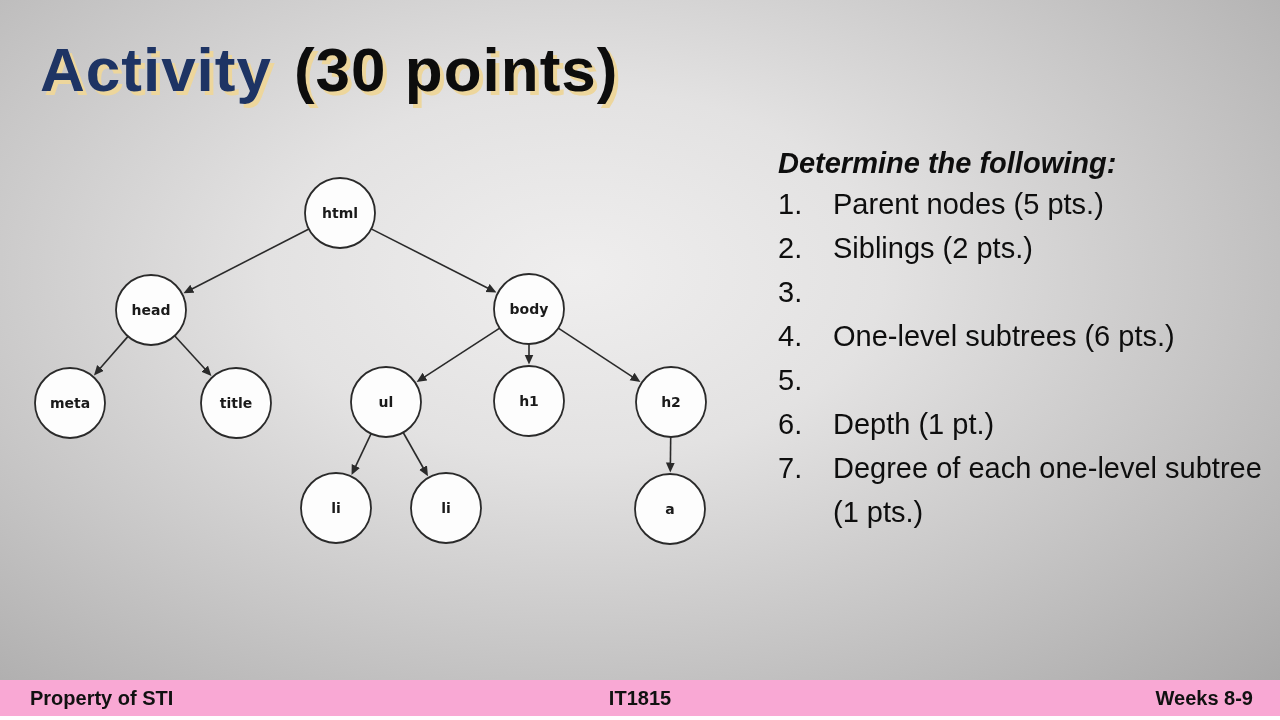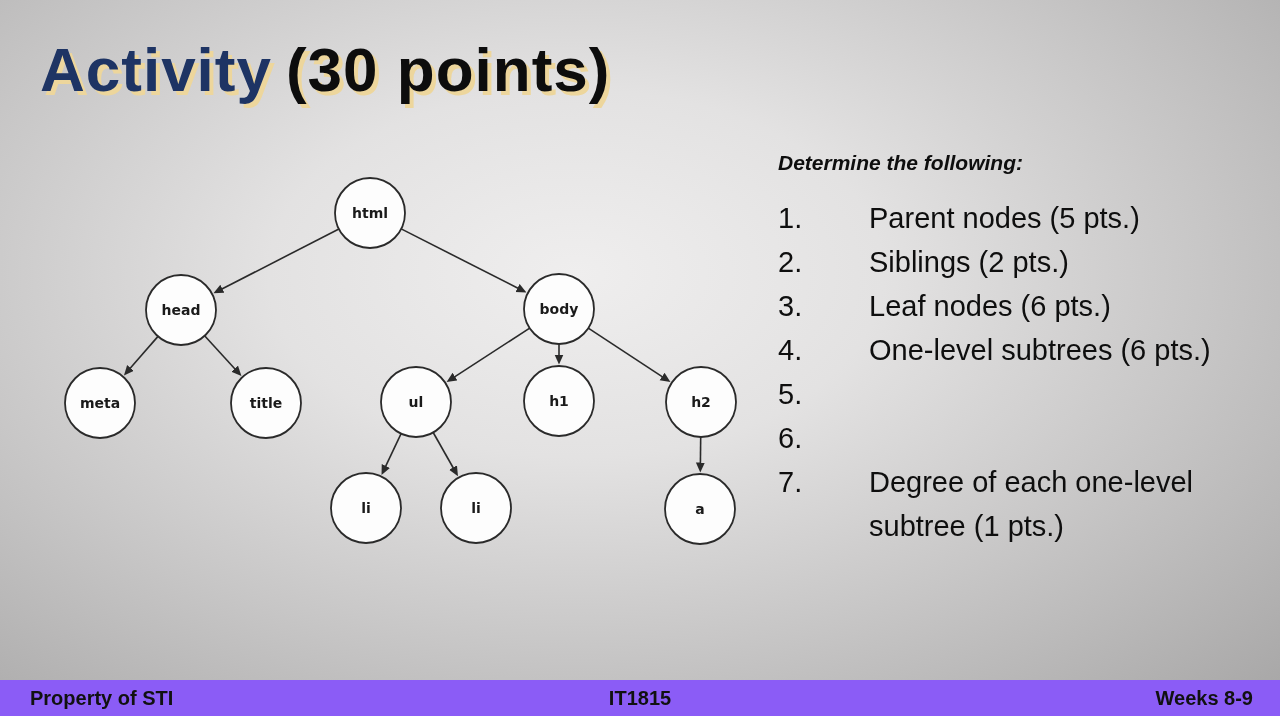--- a/index.html
+++ b/index.html
@@ -16,26 +16,26 @@
     position: absolute;
     left: 40px;
     top: 34px;
     font-size: 62px;
     font-weight: bold;
     letter-spacing: 1px;
     white-space: nowrap;
     text-shadow: 4px 4px 0 #edd69c;
   }
   .title-main { color: #1e3464; text-align: right; }
-  .title-suffix { color: #0d0d0d; margin-left: 14px; }
+  .title-suffix { color: #0d0d0d; margin-left: 22px; }
 
   
   .tree-wrap {
     position: absolute;
-    left: 48px;
+    left: 18px;
     top: 165px;
     width: 700px;
     height: 392px;
   }
   .tree-wrap svg { width: 100%; height: 100%; display: block; }
   .tree-node-circle { fill: #fdfdfd; stroke: #2a2a2a; stroke-width: 1.8; }
   .tree-edge { stroke: #2a2a2a; stroke-width: 1.6; fill: none; }
   .tree-label {
     font-family: "DejaVu Sans", sans-serif;
     font-size: 14px;
@@ -47,44 +47,43 @@
 
   
   .questions {
     position: absolute;
     left: 778px;
     top: 144px;
     width: 486px;
     color: #0e0e0e;
   }
   .questions-heading {
-    font-size: 21px;
+    font-size: 29px;
     font-weight: bold;
     font-style: italic;
     line-height: 38px;
-    margin-bottom: 14px;
   }
   .questions-list { list-style: none; }
   .question-item {
     display: flex;
     font-size: 29px;
     line-height: 44px;
   }
   .question-number {
     flex: 0 0 55px;
   }
-  .question-text { flex: 1; margin-left: 36px; }
+  .question-text { flex: 1; }
 
   
   .footer-bar {
     position: absolute;
     left: 0; right: 0;
     bottom: 4px;
     height: 36px;
-    background: #8b5cf6;
+    background: #f9a8d4;
     display: flex;
     align-items: center;
     font-size: 20px;
     font-weight: bold;
     color: #111;
   }
   .footer-left  { position: absolute; left: 30px; }
   .footer-center{ position: absolute; left: 0; right: 0; text-align: center; }
   .footer-right { position: absolute; right: 27px; }
   .footer-white-strip {
@@ -175,31 +174,31 @@
       <li class="question-item">
         <span class="question-number">1.</span>
         <span class="question-text">Parent nodes (5 pts.)</span>
       </li>
       <li class="question-item">
         <span class="question-number">2.</span>
         <span class="question-text">Siblings (2 pts.)</span>
       </li>
       <li class="question-item">
         <span class="question-number">3.</span>
-        <span class="question-text">Leaf nodes (6 pts.)</span>
       </li>
       <li class="question-item">
         <span class="question-number">4.</span>
         <span class="question-text">One-level subtrees (6 pts.)</span>
       </li>
       <li class="question-item">
         <span class="question-number">5.</span>
       </li>
       <li class="question-item">
         <span class="question-number">6.</span>
+        <span class="question-text">Depth (1 pt.)</span>
       </li>
       <li class="question-item">
         <span class="question-number">7.</span>
         <span class="question-text">Degree of each one-level subtree (1 pts.)</span>
       </li>
     </ol>
 </div>
 
 <div class="footer-bar">
   <span class="footer-left">Property of STI</span>

